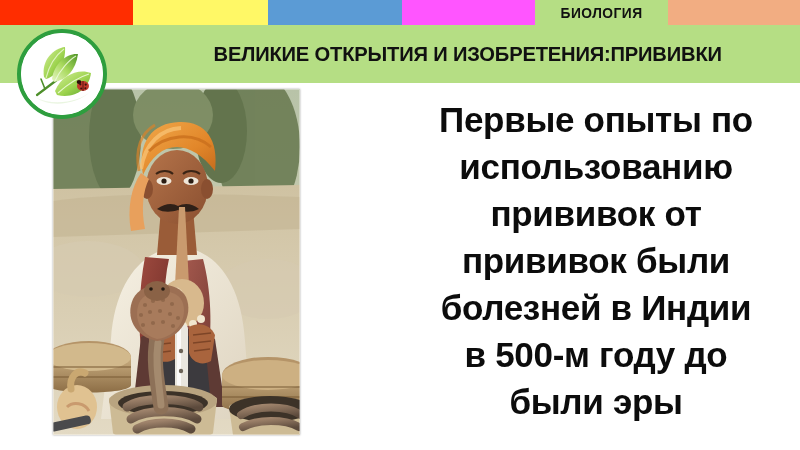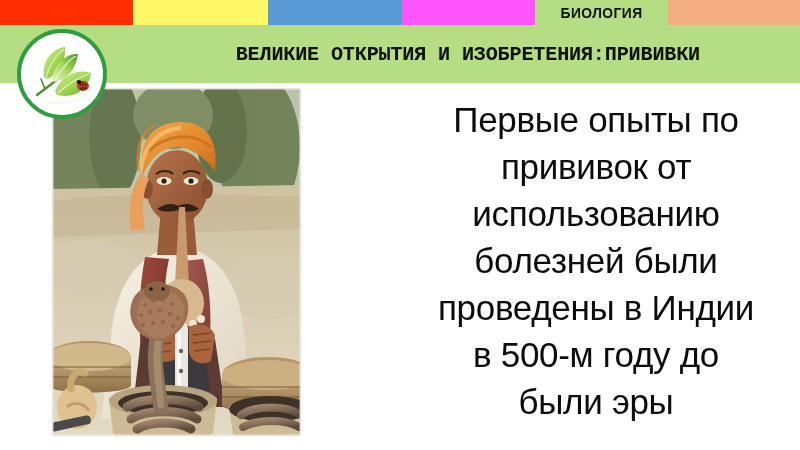--- a/index.html
+++ b/index.html
@@ -59,21 +59,20 @@
     height: 58px;
     display: flex;
     align-items: center;
     justify-content: center;
     font-size: 21px;
     font-weight: bold;
     color: #111111;
     letter-spacing: -0.2px;
     white-space: nowrap;
     transform-origin: center;
-    font-family: Liberation Mono, monospace;
   }
   #header-title span {
     display: inline-block;
     transform: scaleX(0.96);
   }
 
   
   #logo-badge {
     position: absolute;
     left: 17px;
@@ -355,21 +354,21 @@
     </g>
 
     <ellipse cx="104" cy="202" rx="13" ry="10" fill="#8a6246"></ellipse>
     <circle cx="98" cy="200" r="1.8" fill="#241a12"></circle>
     <circle cx="110" cy="200" r="1.8" fill="#241a12"></circle>
 
     <rect x="0" y="0" width="247" height="346" fill="none" stroke="#ffffff" stroke-width="2" opacity="0.35"></rect>
   </svg>
 </div>
 
-<div id="body-text" style="color: rgb(12, 12, 12);">
+<div id="body-text" style="color: rgb(12, 12, 12); font-weight: bold;">
   <div>Первые опыты по</div>
+  <div>использованию</div>
   <div>прививок от</div>
-  <div>использованию</div>
-  <div>болезней были</div>
-  <div>проведены в Индии</div>
+  <div>прививок были</div>
+  <div>болезней в Индии</div>
   <div>в 500-м году до</div>
   <div>были эры</div>
 </div>
 
 </body></html>

